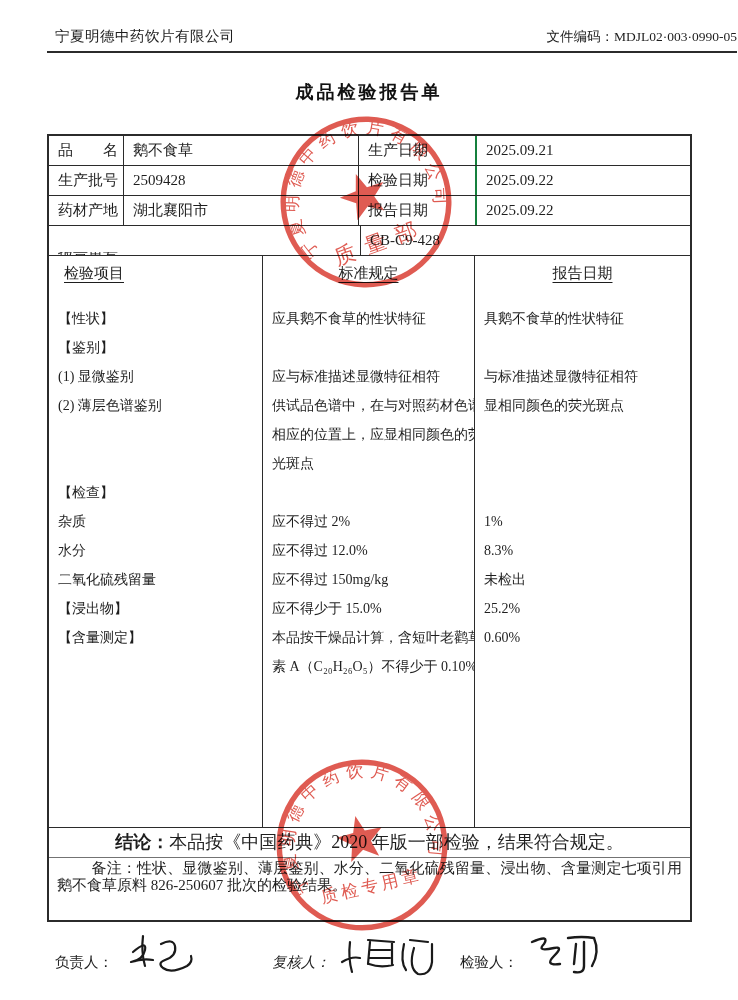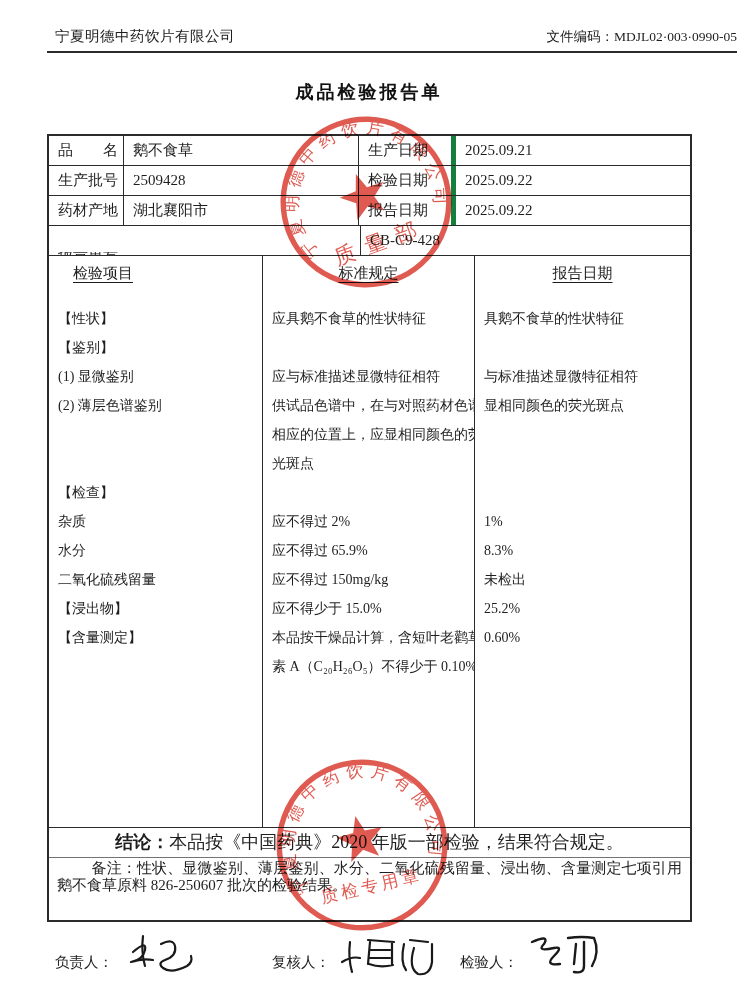--- a/index.html
+++ b/index.html
@@ -25,49 +25,49 @@
   
   .doc{
     position:absolute;left:47px;top:134px;width:645px;height:788px;
     border:2px solid #2b2b2b;box-sizing:border-box;font-size:15px;
   }
   .irow{display:flex;height:30px;border-bottom:1px solid #2b2b2b;box-sizing:border-box;}
   .irow .cell{box-sizing:border-box;display:flex;align-items:center;padding:0 9px;white-space:nowrap;overflow:hidden;}
   .c1{width:74px;}
   .c2{width:235px;border-left:1px solid #2b2b2b;}
   .c3{width:93px;border-left:1px solid #2b2b2b;}
-  .c4{flex:1;border-left:5px solid #15803d;}
+  .c4{flex:1;border-left:2px solid #15803d;margin-left:24px;}
   .rc1{width:311px;margin-top:26px;}
   .rc2{flex:1;border-left:1px solid #2b2b2b;}
   
   .main{display:flex;height:572px;border-bottom:1px solid #2b2b2b;box-sizing:border-box;}
   .mcol{box-sizing:border-box;padding-top:8px;}
   .mcol1{width:213px;}
   .mcol2{width:212px;border-left:1px solid #2b2b2b;}
   .mcol3{flex:1;border-left:1px solid #2b2b2b;}
   .mhead{height:40px;font-size:15px;}
   .mhead span{text-decoration:underline;text-underline-offset:4px;}
-  .mhead.left{padding-left:24px;text-align:left;}
+  .mhead.left{padding-left:15px;text-align:left;}
   .mhead.center{text-align:center;}
   .tline{height:29px;line-height:29px;padding:0 9px;font-size:14px;white-space:nowrap;overflow:hidden;}
   
   .concl{height:30px;line-height:28px;text-align:center;border-bottom:1px solid #737373;box-sizing:border-box;font-size:18px;}
   .concl .lab{font-weight:700;}
   .remark{box-sizing:border-box;padding:2px 8px 0 8px;font-size:15px;line-height:17px;text-indent:2.3em;text-align:justify;}
   
   .stamp{position:absolute;mix-blend-mode:multiply;opacity:.82;z-index:6;pointer-events:none;}
   .stamp1{left:276px;top:112px;width:180px;height:180px;}
   .stamp2{left:272px;top:755px;width:180px;height:180px;}
   
   .sigrow{position:absolute;left:47px;top:930px;width:660px;height:60px;}
   .siggrp{position:absolute;display:flex;align-items:center;}
   .siggrp .slab{font-size:14.5px;white-space:nowrap;}
   .siggrp svg{margin-left:6px;margin-top:-12px;}
   .g1{left:8px;top:12px;}
-  .g2{left:225px;top:12px;}
+  .g2{left:225px;top:12px;font-style:italic;}
   .g3{left:413px;top:12px;}
 </style>
 </head>
 <body>
 
 <div class="page">
 
   <div class="hdr">
     <span class="company">宁夏明德中药饮片有限公司</span>
     <span class="doccode"><span>文件编码：</span><span>MDJL02·003·0990-05</span></span>
@@ -120,21 +120,21 @@
       <div class="mcol mcol2">
         <div class="mhead center"><span>标准规定</span></div>
         <div class="tline">应具鹅不食草的性状特征</div>
         <div class="tline"></div>
         <div class="tline">应与标准描述显微特征相符</div>
         <div class="tline">供试品色谱中，在与对照药材色谱</div>
         <div class="tline">相应的位置上，应显相同颜色的荧</div>
         <div class="tline">光斑点</div>
         <div class="tline"></div>
         <div class="tline">应不得过 2%</div>
-        <div class="tline">应不得过 65.9%</div>
+        <div class="tline">应不得过 12.0%</div>
         <div class="tline">应不得过 150mg/kg</div>
         <div class="tline">应不得少于 15.0%</div>
         <div class="tline">本品按干燥品计算，含短叶老鹳草</div>
         <div class="tline">素 A（C₂₀H₂₆O₅）不得少于 0.10%</div>
       </div>
       <div class="mcol mcol3">
         <div class="mhead center"><span>报告日期</span></div>
         <div class="tline">具鹅不食草的性状特征</div>
         <div class="tline"></div>
         <div class="tline">与标准描述显微特征相符</div>

